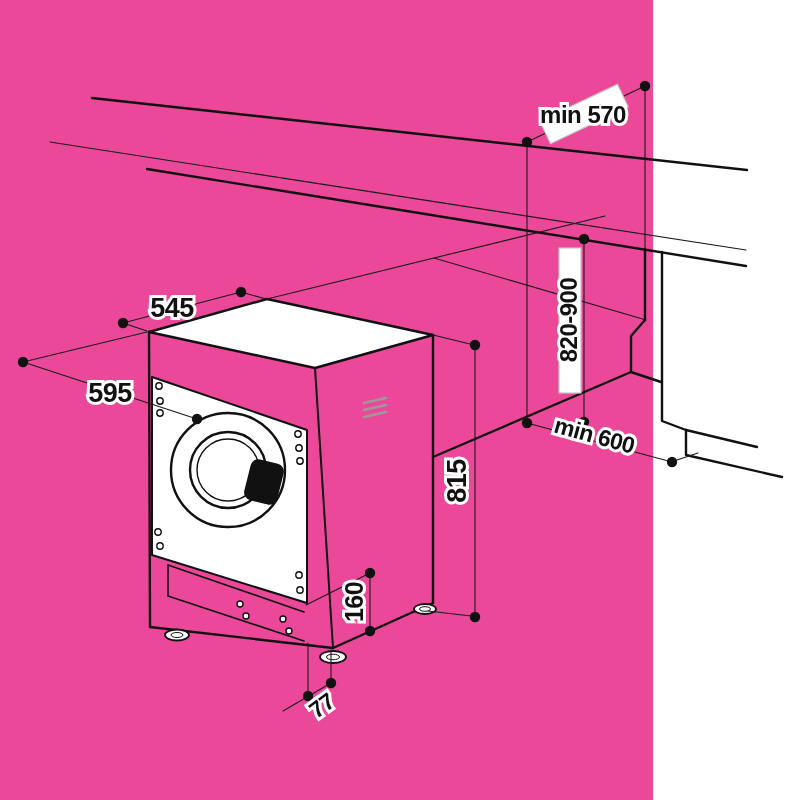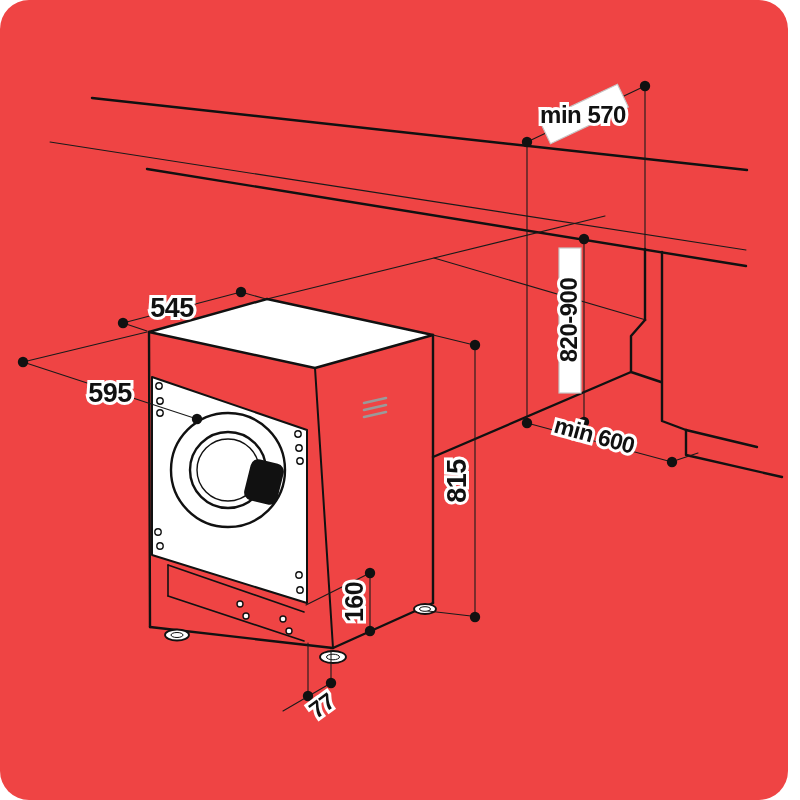--- a/index.html
+++ b/index.html
@@ -1,16 +1,16 @@
 <!DOCTYPE html>
 <html><head>
 <meta charset="utf-8">
 <style>
   html,body{margin:0;padding:0;background:#fff;}
-  .stage{width:788px;height:800px;background:#ef4444;position:relative;font-family:"Liberation Sans",sans-serif;border-radius:29px;}
+  .stage{width:653px;height:800px;background:#ec4899;position:relative;font-family:"Liberation Sans",sans-serif;}
   svg{display:block;}
   .ln-thick{stroke:#111;stroke-width:2.4;fill:none;stroke-linecap:round;stroke-linejoin:round;}
   .ln-med{stroke:#111;stroke-width:2;fill:none;stroke-linecap:round;stroke-linejoin:round;}
   .ln-thin{stroke:#1a1a1a;stroke-width:1.1;fill:none;stroke-linecap:round;}
   .face{fill:#fff;stroke:#111;stroke-width:2.4;stroke-linejoin:round;}
   .hole{fill:#fff;stroke:#111;stroke-width:1.4;}
   .dot{fill:#111;stroke:none;}
   .foot{fill:#fff;stroke:#111;stroke-width:1.8;}
   .footin{fill:#fff;stroke:#111;stroke-width:1;}
   .vent{stroke:#9a9a9a;stroke-width:2.6;stroke-linecap:round;}

